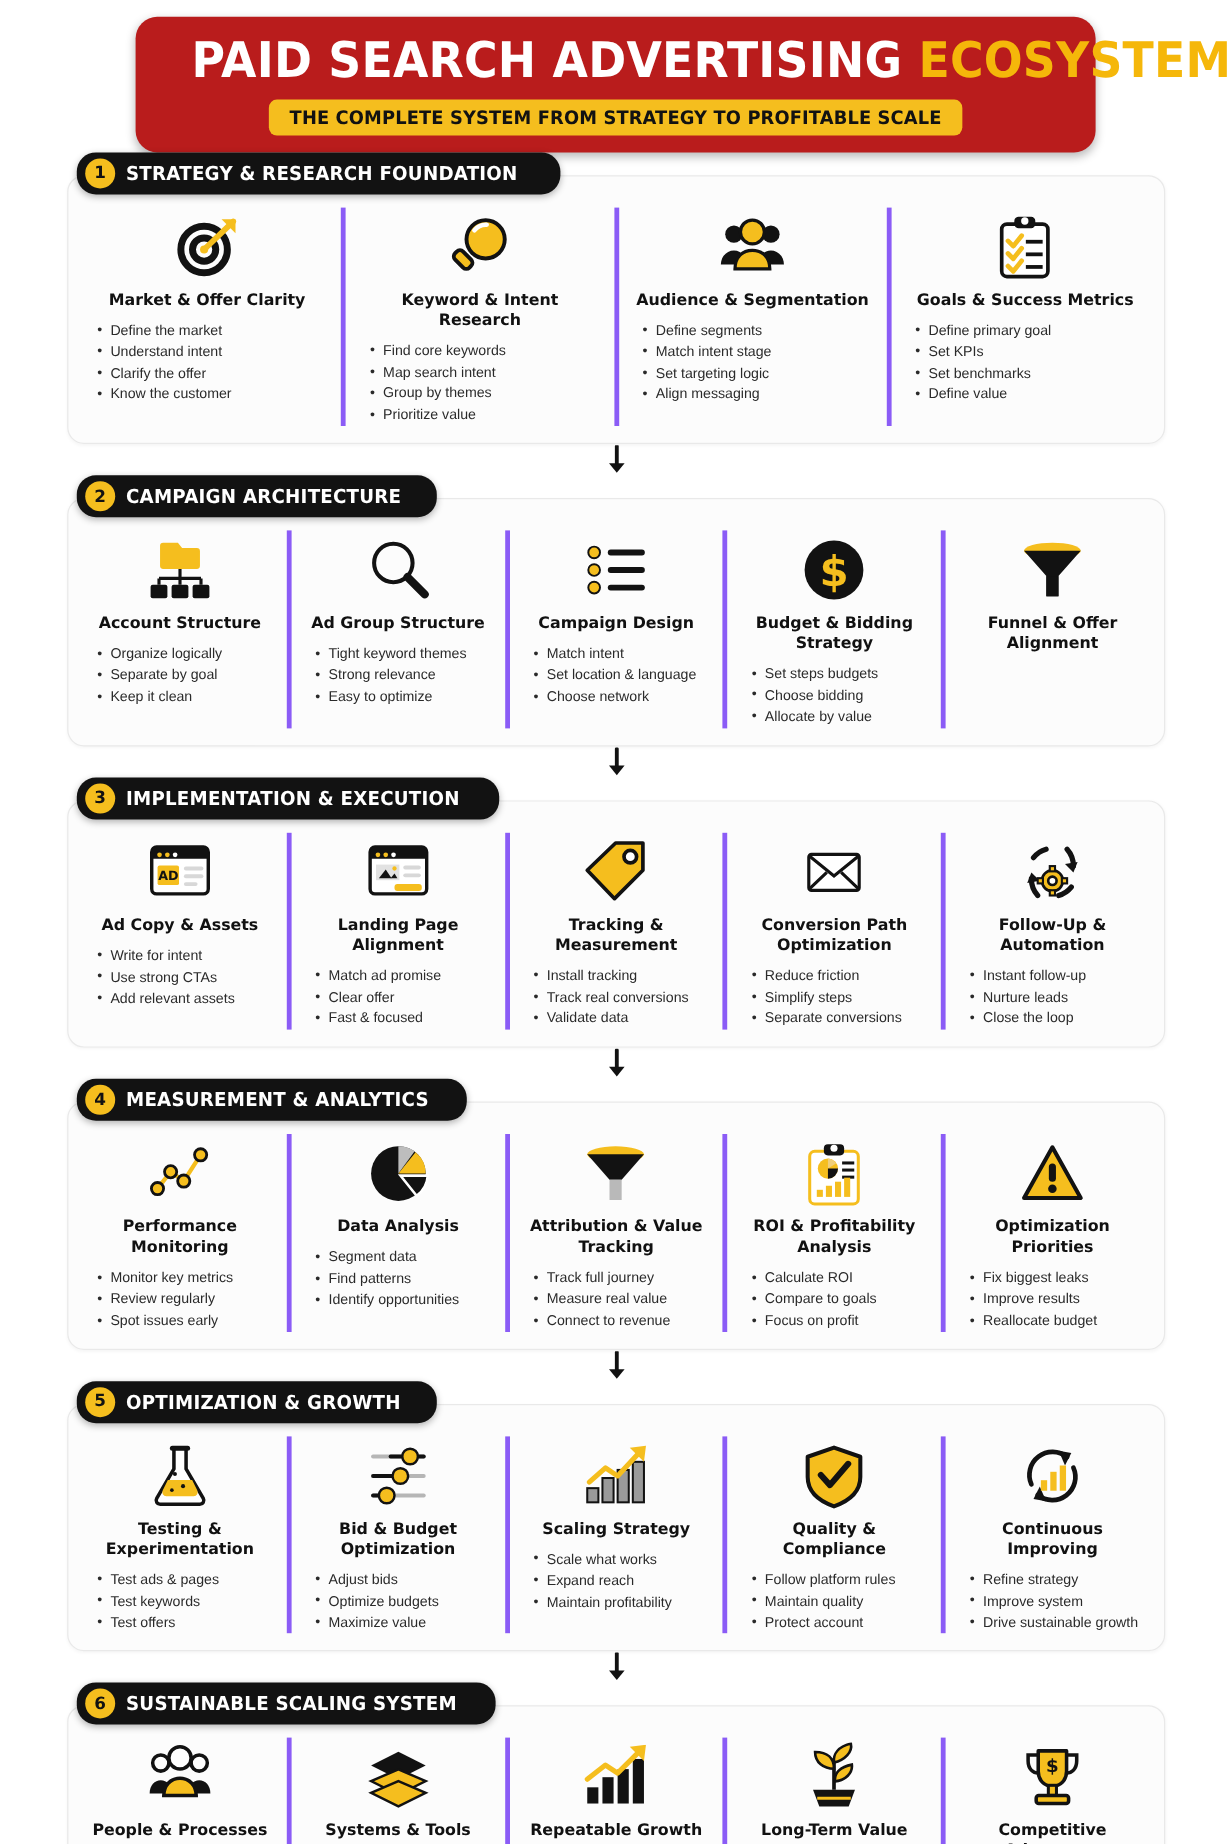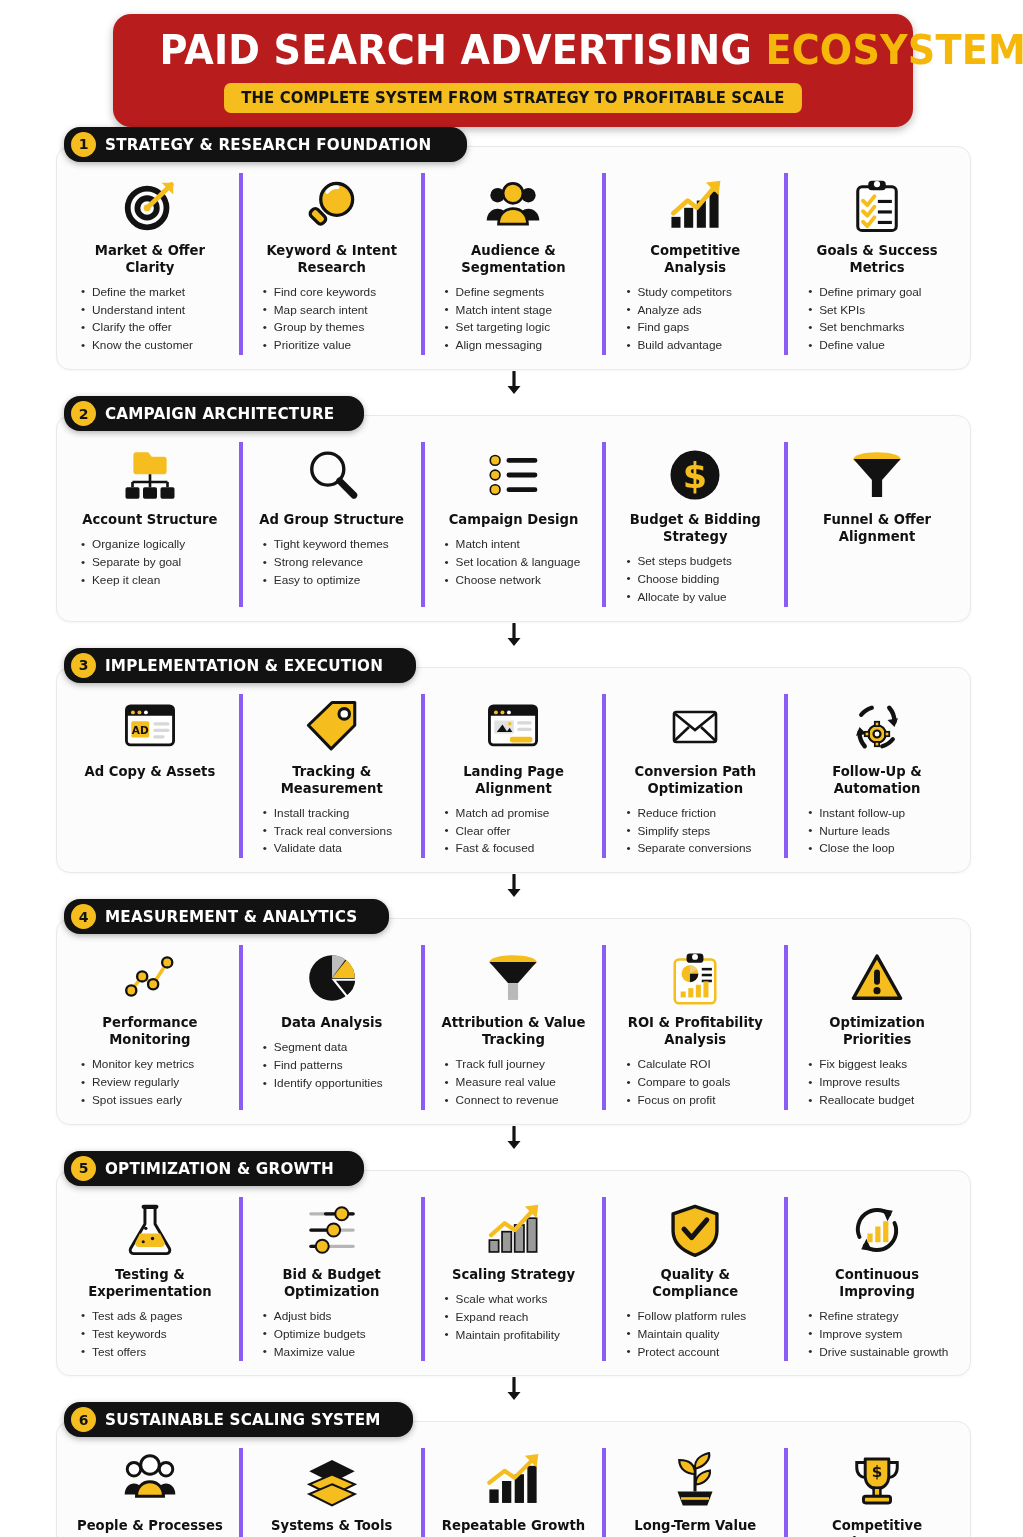--- a/index.html
+++ b/index.html
@@ -216,39 +216,20 @@
           <div class="col-title">Audience &amp; Segmentation</div>
           <ul>
             <li>Define segments</li>
             <li>Match intent stage</li>
             <li>Set targeting logic</li>
             <li>Align messaging</li>
           </ul>
         </div>
         <div class="col">
           <div class="icon-box">
-            <svg width="60" height="58" viewBox="0 0 64 64">
-              <rect x="6" y="44" width="10" height="12" fill="#121212"></rect>
-              <rect x="20" y="34" width="10" height="22" fill="#121212"></rect>
-              <rect x="34" y="26" width="10" height="30" fill="#121212"></rect>
-              <rect x="48" y="16" width="10" height="40" fill="#121212"></rect>
-              <path d="M8 40 L24 26 L34 34 L56 8" stroke="#F5BE1E" stroke-width="5" fill="none" stroke-linecap="round" stroke-linejoin="round"></path>
-              <path d="M44 6 L60 4 L58 20 Z" fill="#F5BE1E"></path>
-            </svg>
-          </div>
-          <div class="col-title">Competitive Analysis</div>
-          <ul>
-            <li>Study competitors</li>
-            <li>Analyze ads</li>
-            <li>Find gaps</li>
-            <li>Build advantage</li>
-          </ul>
-        </div>
-        <div class="col">
-          <div class="icon-box">
             <svg width="56" height="58" viewBox="0 0 64 64">
               <rect x="10" y="10" width="44" height="50" rx="5" fill="#fff" stroke="#121212" stroke-width="3.5"></rect>
               <rect x="22" y="3" width="20" height="11" rx="4" fill="#121212"></rect>
               <circle cx="32" cy="7" r="3.5" fill="#fff"></circle>
               <path d="M16 26 l5 5 l8-10" stroke="#F5BE1E" stroke-width="4.5" fill="none" stroke-linecap="round" stroke-linejoin="round"></path>
               <rect x="33" y="25" width="16" height="3.6" fill="#121212"></rect>
               <path d="M16 38 l5 5 l8-10" stroke="#F5BE1E" stroke-width="4.5" fill="none" stroke-linecap="round" stroke-linejoin="round"></path>
               <rect x="33" y="37" width="16" height="3.6" fill="#121212"></rect>
               <path d="M16 50 l5 5 l8-10" stroke="#F5BE1E" stroke-width="4.5" fill="none" stroke-linecap="round" stroke-linejoin="round"></path>
               <rect x="33" y="49" width="16" height="3.6" fill="#121212"></rect>
@@ -366,33 +347,24 @@
               <circle cx="19" cy="14" r="2.4" fill="#F5BE1E"></circle>
               <circle cx="27" cy="14" r="2.4" fill="#fff"></circle>
               <rect x="9" y="25" width="22" height="20" rx="2" fill="#F5BE1E"></rect>
               <text x="20" y="40" font-family="DejaVu Sans, sans-serif" font-size="13" font-weight="bold" fill="#121212" text-anchor="middle">AD</text>
               <rect x="36" y="26" width="20" height="4" rx="2" fill="#d8d8d8"></rect>
               <rect x="36" y="34" width="20" height="4" rx="2" fill="#d8d8d8"></rect>
               <rect x="36" y="42" width="14" height="4" rx="2" fill="#d8d8d8"></rect>
             </svg>
           </div>
           <div class="col-title">Ad Copy &amp; Assets</div>
-        </div>
-        <div class="col">
-          <div class="icon-box">
-            <svg width="56" height="56" viewBox="0 0 64 64">
-              <path d="M5 30 L32 4 L58 4 L58 30 L31 57 Z" fill="#F5BE1E" stroke="#121212" stroke-width="3.5" stroke-linejoin="round"></path>
-              <circle cx="46" cy="17" r="6" fill="#fff" stroke="#121212" stroke-width="3.5"></circle>
-            </svg>
-          </div>
-          <div class="col-title">Tracking &amp; Measurement</div>
-          <ul>
-            <li>Install tracking</li>
-            <li>Track real conversions</li>
-            <li>Validate data</li>
+          <ul>
+            <li>Write for intent</li>
+            <li>Use strong CTAs</li>
+            <li>Add relevant assets</li>
           </ul>
         </div>
         <div class="col">
           <div class="icon-box">
             <svg width="62" height="52" viewBox="0 0 64 64">
               <rect x="3" y="6" width="58" height="48" rx="5" fill="#fff" stroke="#121212" stroke-width="3.5"></rect>
               <path d="M3 11a5 5 0 0 1 5-5h48a5 5 0 0 1 5 5v7H3z" fill="#121212"></path>
               <circle cx="11" cy="14" r="2.4" fill="#F5BE1E"></circle>
               <circle cx="19" cy="14" r="2.4" fill="#F5BE1E"></circle>
               <circle cx="27" cy="14" r="2.4" fill="#fff"></circle>
@@ -403,20 +375,34 @@
               <rect x="37" y="25" width="18" height="4" rx="2" fill="#d8d8d8"></rect>
               <rect x="37" y="33" width="18" height="4" rx="2" fill="#d8d8d8"></rect>
               <rect x="28" y="44" width="28" height="7" rx="3" fill="#F5BE1E"></rect>
             </svg>
           </div>
           <div class="col-title">Landing Page Alignment</div>
           <ul>
             <li>Match ad promise</li>
             <li>Clear offer</li>
             <li>Fast &amp; focused</li>
+          </ul>
+        </div>
+        <div class="col">
+          <div class="icon-box">
+            <svg width="56" height="56" viewBox="0 0 64 64">
+              <path d="M5 30 L32 4 L58 4 L58 30 L31 57 Z" fill="#F5BE1E" stroke="#121212" stroke-width="3.5" stroke-linejoin="round"></path>
+              <circle cx="46" cy="17" r="6" fill="#fff" stroke="#121212" stroke-width="3.5"></circle>
+            </svg>
+          </div>
+          <div class="col-title">Tracking &amp; Measurement</div>
+          <ul>
+            <li>Install tracking</li>
+            <li>Track real conversions</li>
+            <li>Validate data</li>
           </ul>
         </div>
         <div class="col">
           <div class="icon-box">
             <svg width="58" height="48" viewBox="0 0 64 64">
               <rect x="4" y="12" width="56" height="40" rx="3" fill="#fff" stroke="#121212" stroke-width="3.5"></rect>
               <path d="M5 14 L32 36 L59 14" stroke="#121212" stroke-width="3.5" fill="none"></path>
               <path d="M5 50 L24 32 M59 50 L40 32" stroke="#121212" stroke-width="3.5" fill="none"></path>
             </svg>
           </div>

